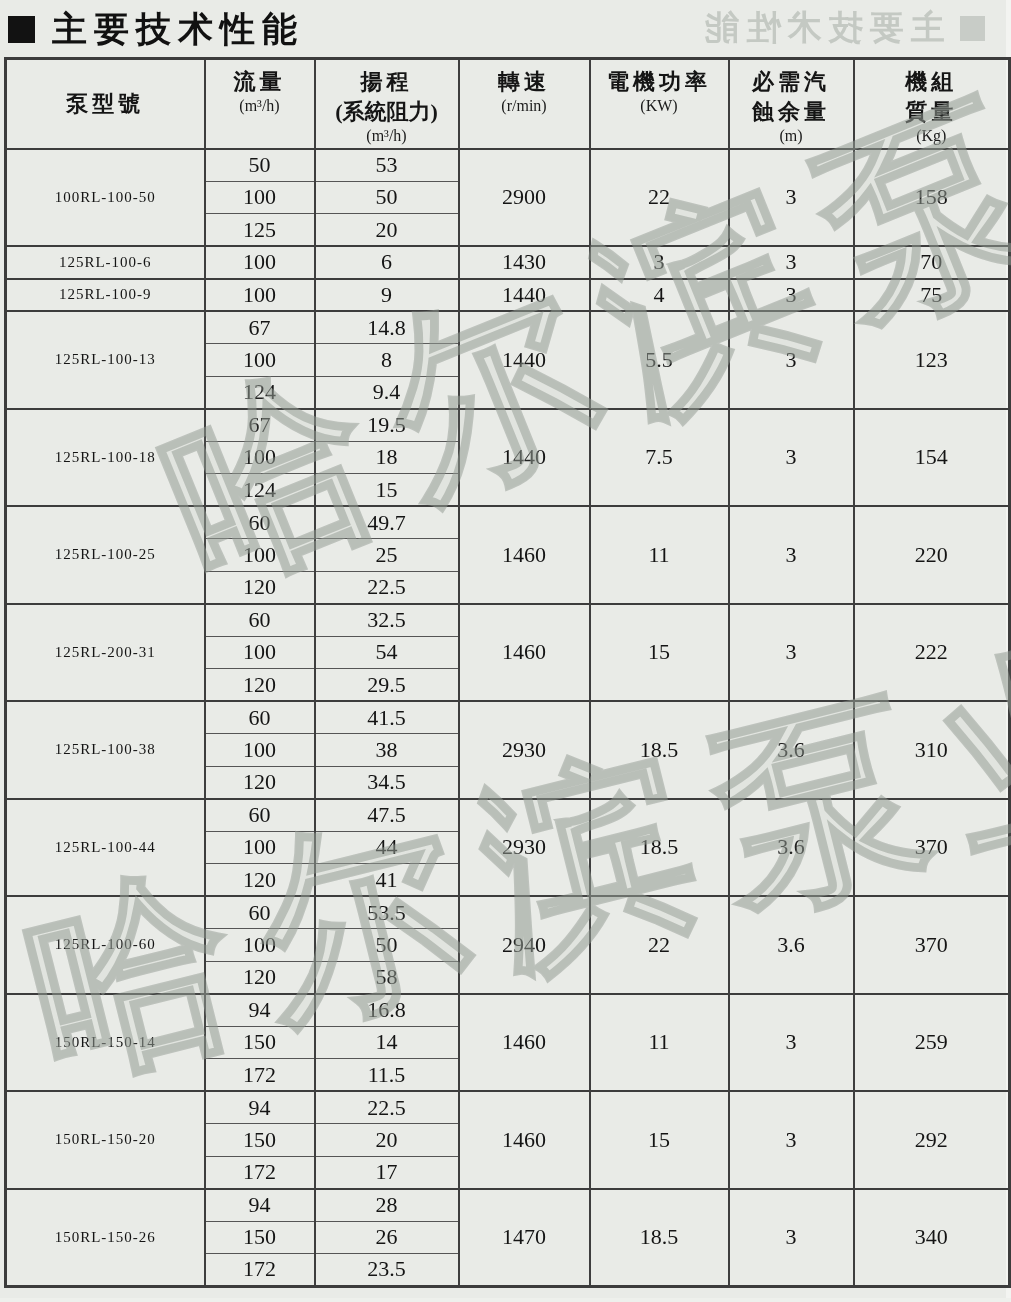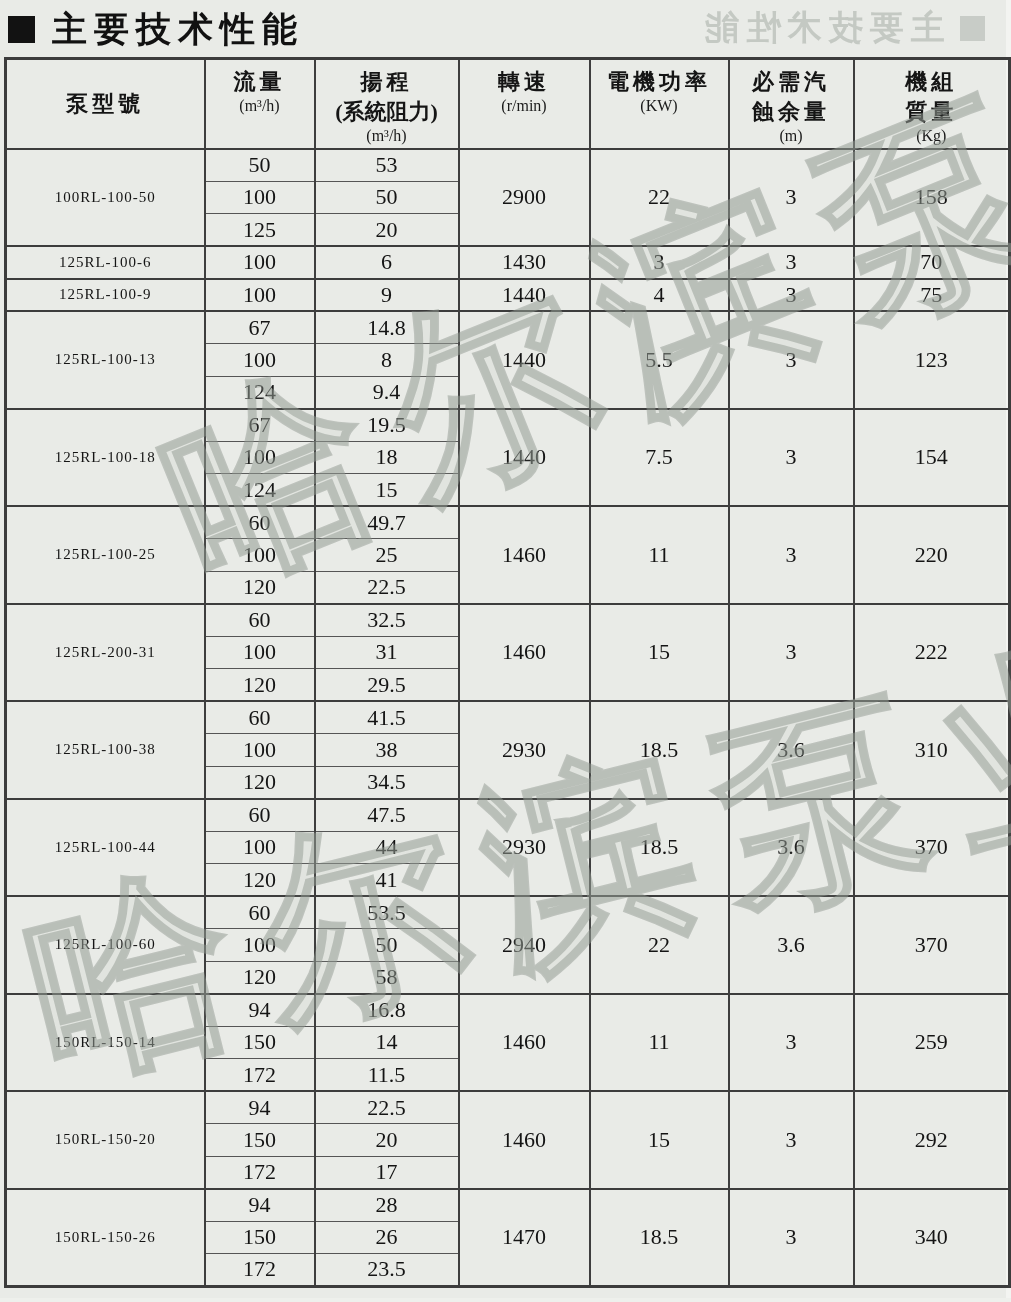--- a/index.html
+++ b/index.html
@@ -238,21 +238,21 @@
         <td rowspan="3" class="model-cell">125RL-200-31</td>
         <td class="num sub">60</td>
         <td class="num sub">32.5</td>
         <td rowspan="3" class="num">1460</td>
         <td rowspan="3" class="num">15</td>
         <td rowspan="3" class="num">3</td>
         <td rowspan="3" class="num">222</td>
       </tr>
       <tr>
         <td class="num sub">100</td>
-        <td class="num sub">31</td>
+        <td class="num sub">54</td>
       </tr>
       <tr>
         <td class="num">120</td>
         <td class="num">29.5</td>
       </tr>
       <tr class="group-first">
         <td rowspan="3" class="model-cell">125RL-100-38</td>
         <td class="num sub">60</td>
         <td class="num sub">41.5</td>
         <td rowspan="3" class="num">2930</td>

